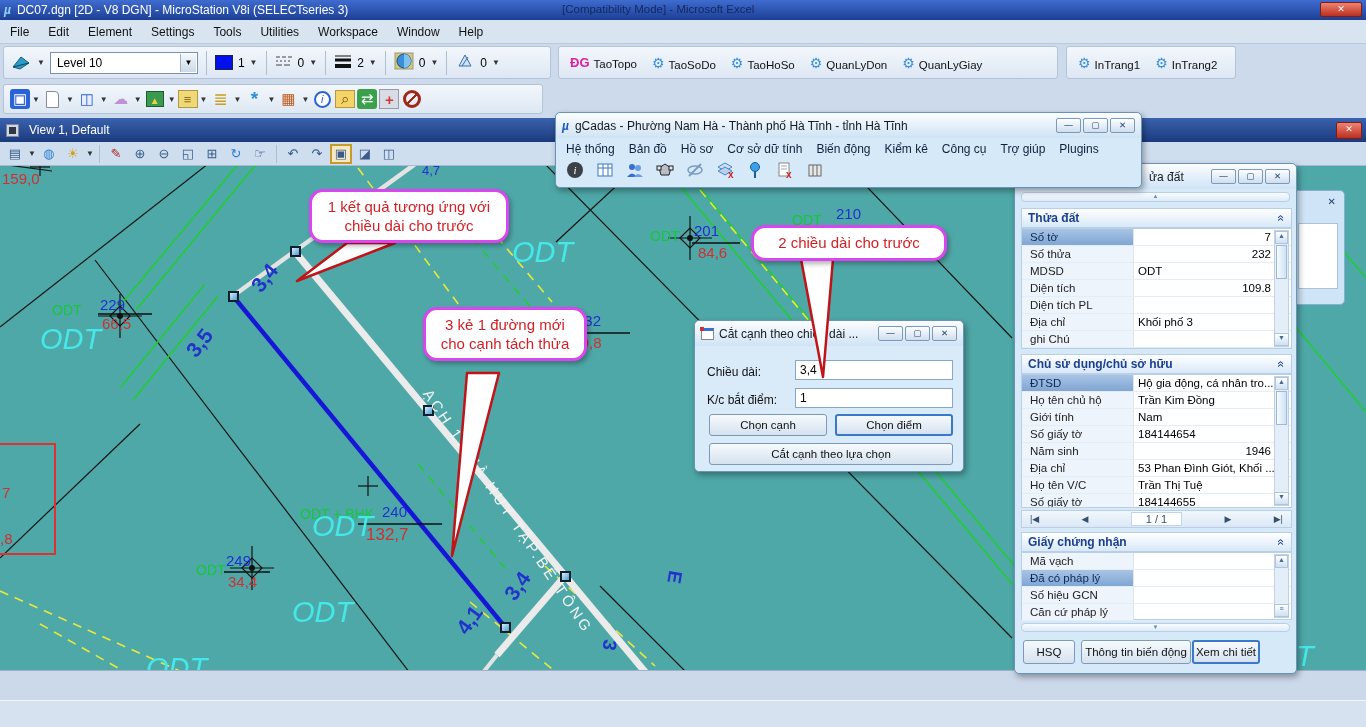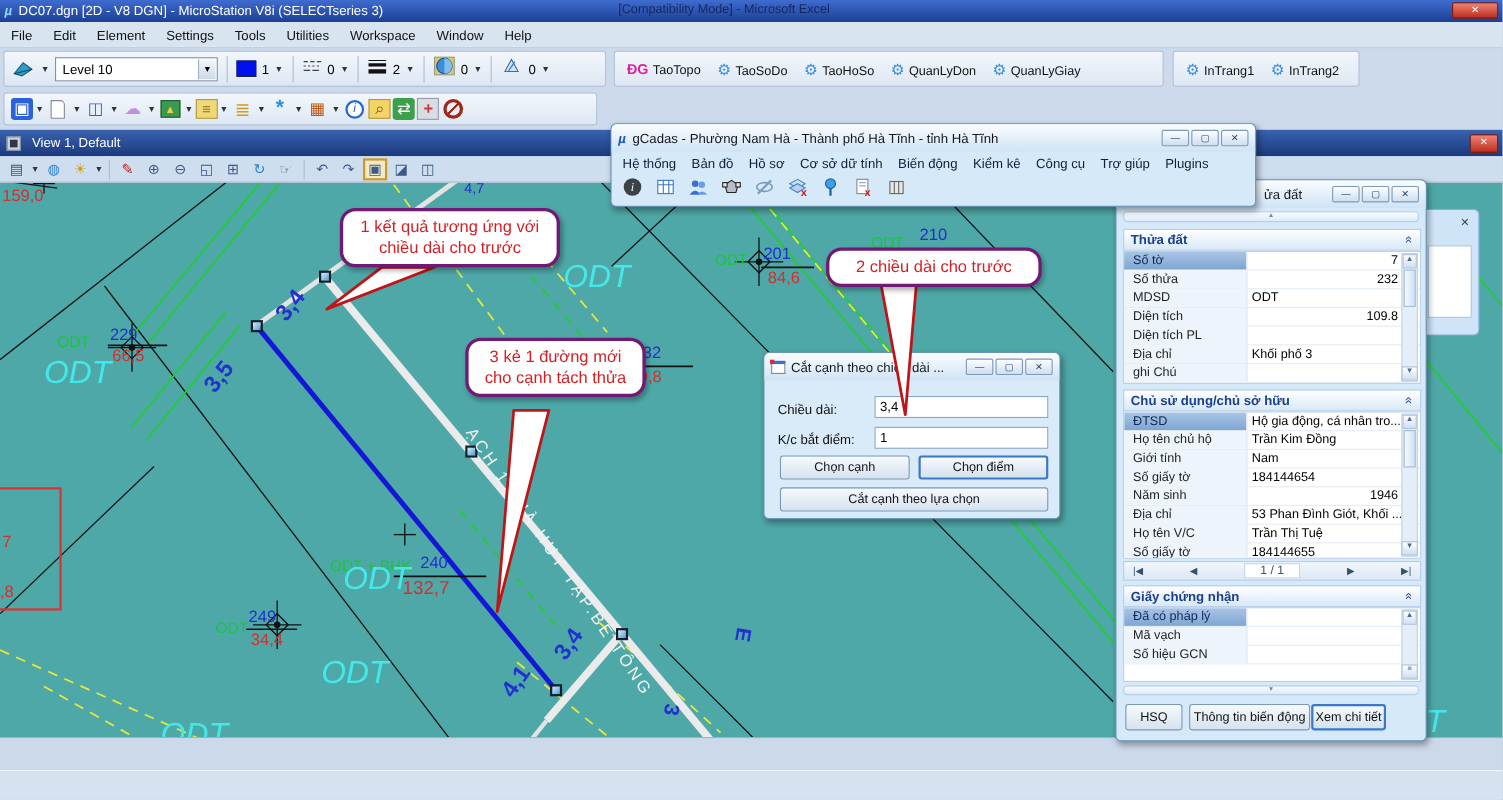--- a/index.html
+++ b/index.html
@@ -48,21 +48,21 @@
 .grow.sel .gl{background:linear-gradient(#a9c4e4,#7fa6d4);color:#0c2a55}
 .grow .gv.numv{text-align:right}
 .sbar{position:absolute;right:2px;width:15px;background:#e4eef8;border:1px solid #c0d2e6}
 .sb{height:13px;font-size:7px;text-align:center;color:#4a6a94;background:linear-gradient(#fdfeff,#cfe0f2);border:1px solid #b0c4dc}
 .sthumb{margin:1px;height:34px;background:linear-gradient(90deg,#f6fafe,#cfe2f4);border:1px solid #9fb8d4}
 .pbtn{position:absolute;height:24px;border:1px solid #7d99b8;border-radius:3px;background:linear-gradient(#f6fafd,#d5e2ef);font-size:11.5px;color:#111;text-align:center}
 
 .dlg-lbl{position:absolute;font-size:12px;color:#111}
 .dlg-inp{position:absolute;background:#fff;border:1px solid #86a7c6;font-size:12px;padding:2px 4px}
 
-.callout{position:absolute;background:#fff;border:3px solid #701a75;border-radius:14px;color:#d41f24;font-size:15px;text-align:center;padding:5px 8px;line-height:19px;z-index:31;box-shadow:2px 3px 5px rgba(0,0,0,.3)}
+.callout{position:absolute;background:#fff;border:3px solid #d946ef;border-radius:14px;color:#d41f24;font-size:15px;text-align:center;padding:5px 8px;line-height:19px;z-index:31;box-shadow:2px 3px 5px rgba(0,0,0,.3)}
 
 .bbar{left:0;top:670px;width:1366px;height:30px;background:#ccd9ea;border-top:1px solid #9fb0c8;z-index:10}
 .sbar2{left:0;top:700px;width:1366px;height:27px;background:#d6e2f0;border-top:1px solid #f0f5fb;font-size:11.5px;color:#1b1b1b;z-index:10}
 </style>
 </head>
 <body>
 
 <div id="root">
 
   <div class="abs titlebar">
@@ -473,30 +473,34 @@
       <span style="background:#fff;border:1px solid #c2d4e8;font-size:11px;padding:0 14px">1 / 1</span>
       <span>▶</span>
       <span>▶|</span>
     </div>
 
     <div class="abs phead" style="left:6px;top:368px;width:271px">
       <span>Giấy chứng nhận</span>
         <span style="transform:rotate(90deg);font-weight:normal">«</span>
     </div>
     <div class="abs grid" style="left:6px;top:388px;width:271px;height:68px">
+      <div class="grow">
+          <span class="gl">Mã vạch</span>
+          <span class="gv"></span>
+        </div>
       <div class="grow sel">
           <span class="gl">Đã có pháp lý</span>
           <span class="gv"></span>
         </div>
       <div class="grow">
-          <span class="gl">Mã vạch</span>
+          <span class="gl">Số hiệu GCN</span>
           <span class="gv"></span>
         </div>
       <div class="grow">
-          <span class="gl">Số hiệu GCN</span>
+          <span class="gl">Căn cứ pháp lý</span>
           <span class="gv"></span>
         </div>
       <div class="sbar" style="top:1px;bottom:1px">
           <div class="sb">▲</div>
           <div class="sb" style="position:absolute;bottom:0;left:-1px;right:-1px">≡</div>
         </div>
     </div>
     <div style="position:absolute;left:6px;top:459px;right:6px;height:9px;background:linear-gradient(#f8fbfe,#dcebf8);border:1px solid #b9cfe6;border-radius:4px;text-align:center;font-size:6px;color:#6a8ab0">▼</div>
 
     <div class="pbtn" style="left:8px;top:476px;width:52px;line-height:22px">HSQ</div>

